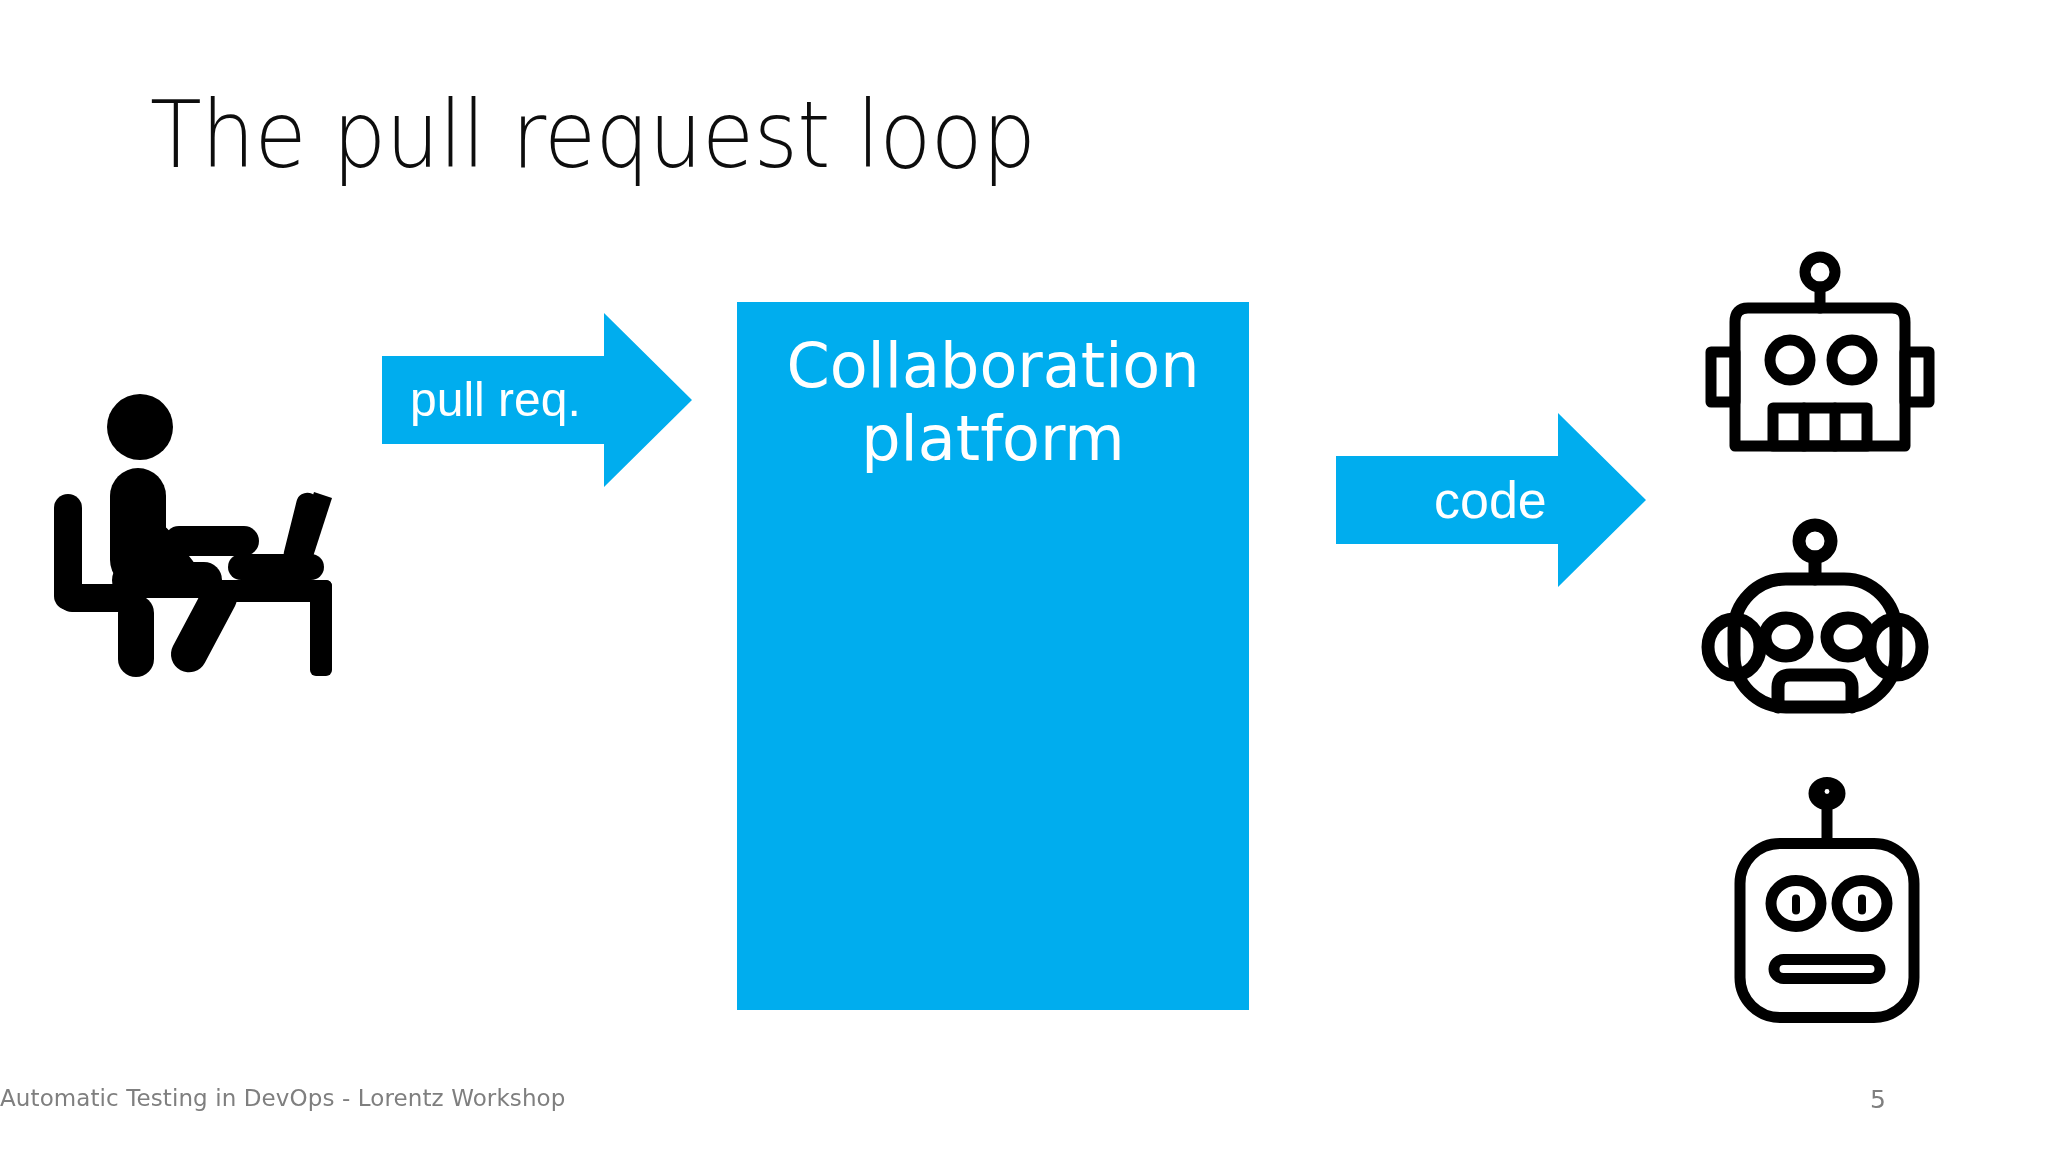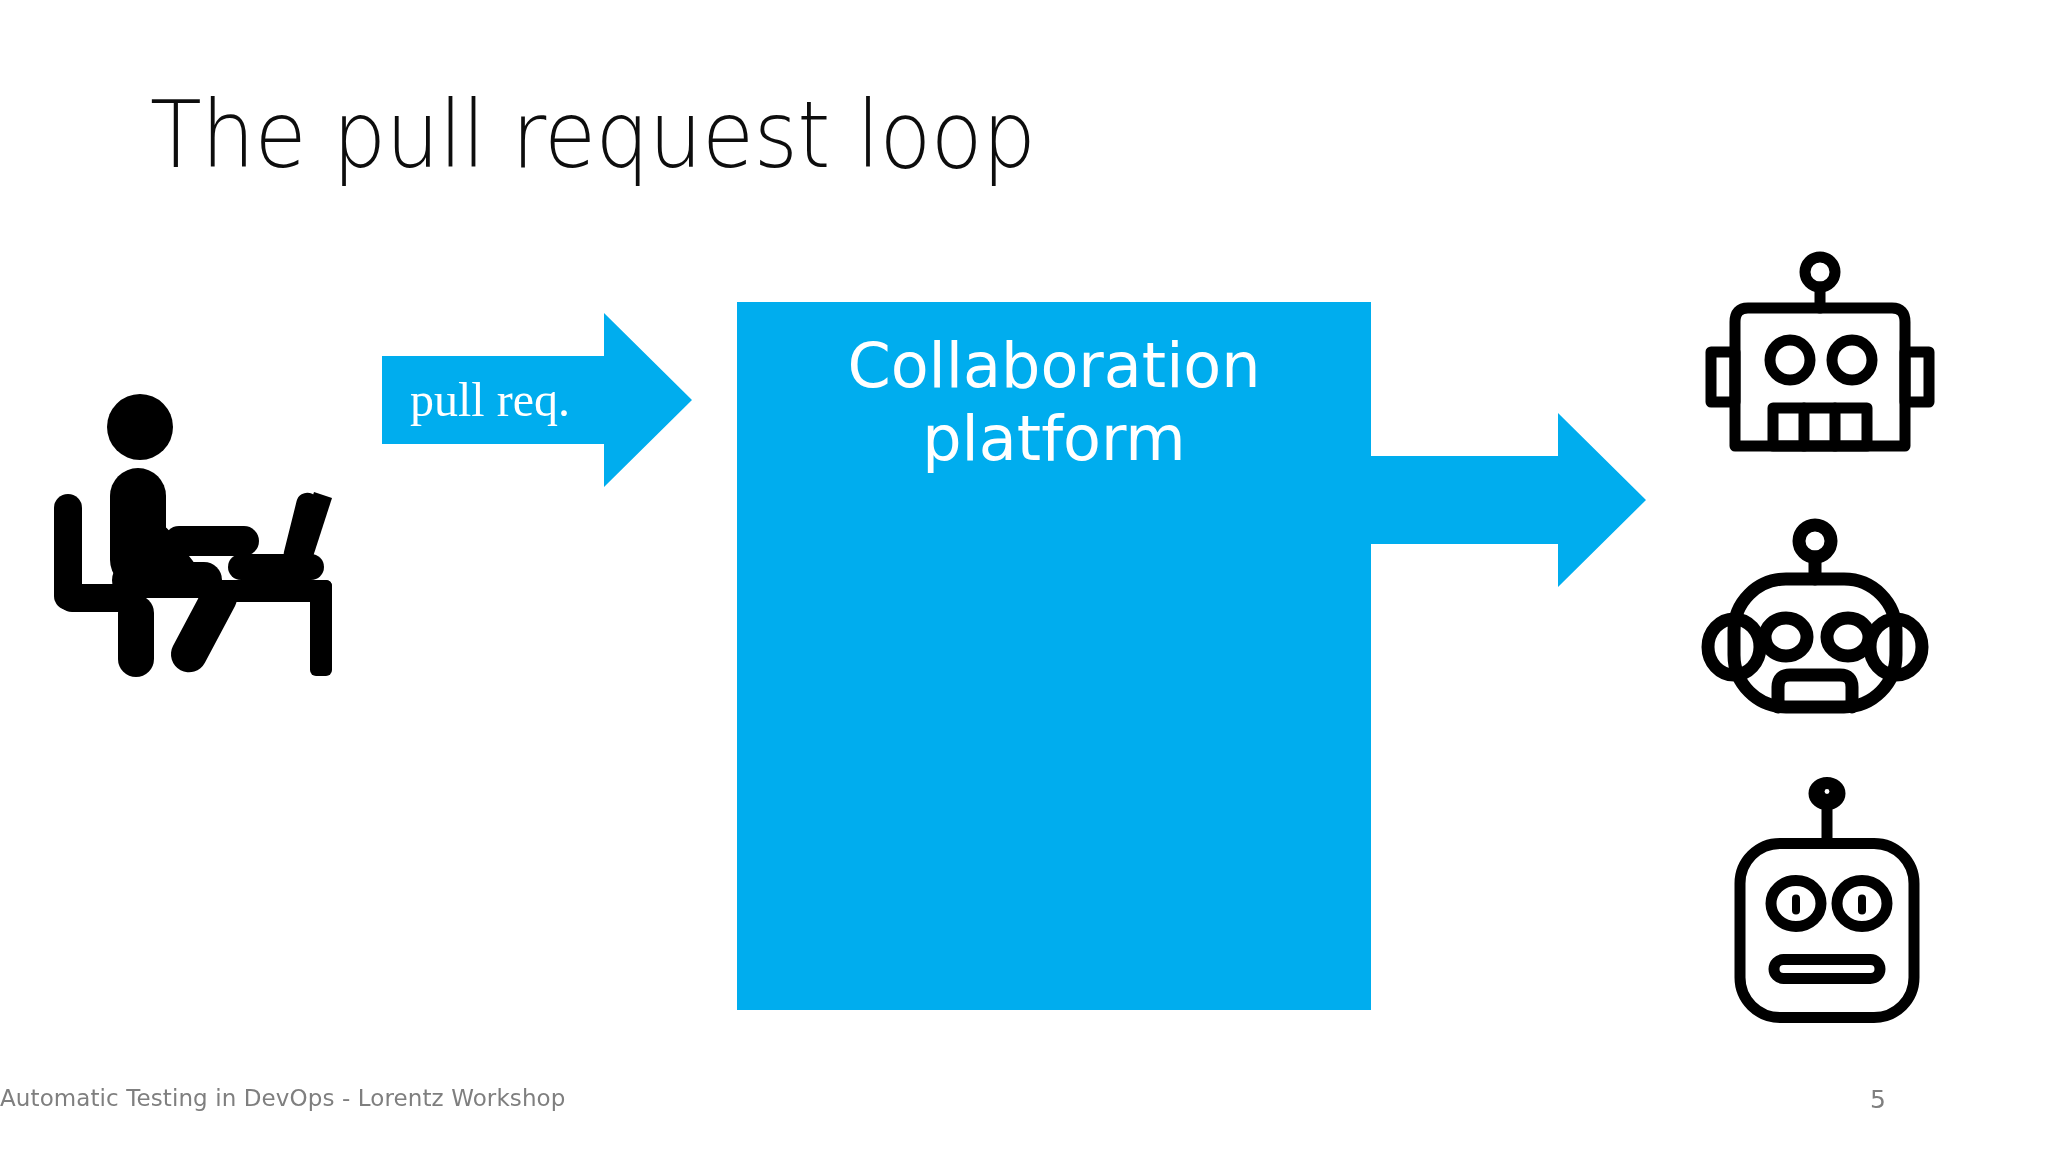--- a/index.html
+++ b/index.html
@@ -50,21 +50,21 @@
   }
 
   
   .arrow {
     position: absolute;
   }
   .arrow svg { display: block; }
   .arrow-label {
     position: absolute;
     color: #ffffff;
-    font-family: Liberation Serif, serif;
+    font-family: Liberation Sans, sans-serif;
     font-weight: 400;
     white-space: nowrap;
   }
 
   .arrow-pullreq { left: 380px; top: 305px; width: 320px; height: 190px; }
   .arrow-pullreq .arrow-label {
     left: 30px;
     top: 50px;
     font-size: 48px;
     line-height: 90px;
@@ -76,21 +76,21 @@
     top: 50px;
     font-size: 52px;
     line-height: 90px;
   }
 
   
   .platform-box {
     position: absolute;
     left: 737px;
     top: 302px;
-    width: 634px;
+    width: 512px;
     height: 708px;
     background: #00ADEE;
   }
   .platform-box-text {
     position: absolute;
     left: 0;
     right: 0;
     top: 28px;
     text-align: center;
     color: #ffffff;
@@ -183,20 +183,21 @@
   </div>
 
   <div class="platform-box">
     <div class="platform-box-text">Collaboration platform</div>
   </div>
 
   <div class="arrow arrow-code">
     <svg viewBox="0 0 320 190" width="320" height="190" aria-hidden="true">
       <path d="M2 51 L224 51 L224 8 L312 95 L224 182 L224 139 L2 139 Z" fill="#00ADEE"></path>
     </svg>
+    <span class="arrow-label">code</span>
   </div>
 
   <div class="robot robot-1">
     <svg viewBox="0 0 230 210" aria-hidden="true">
       <g fill="none" stroke="#000000" stroke-width="11" stroke-linecap="round" stroke-linejoin="round">
 
         <circle cx="115" cy="24" r="15"></circle>
 
         <line x1="115" y1="39" x2="115" y2="60"></line>
 

